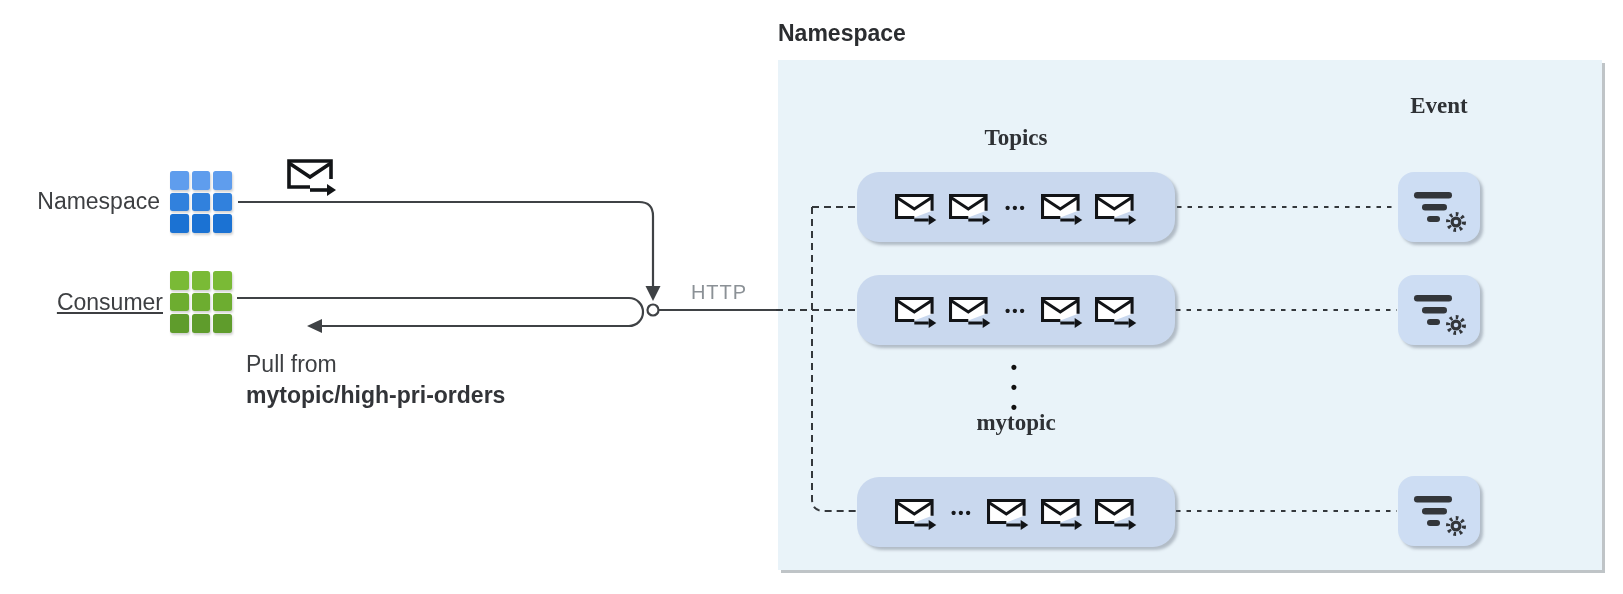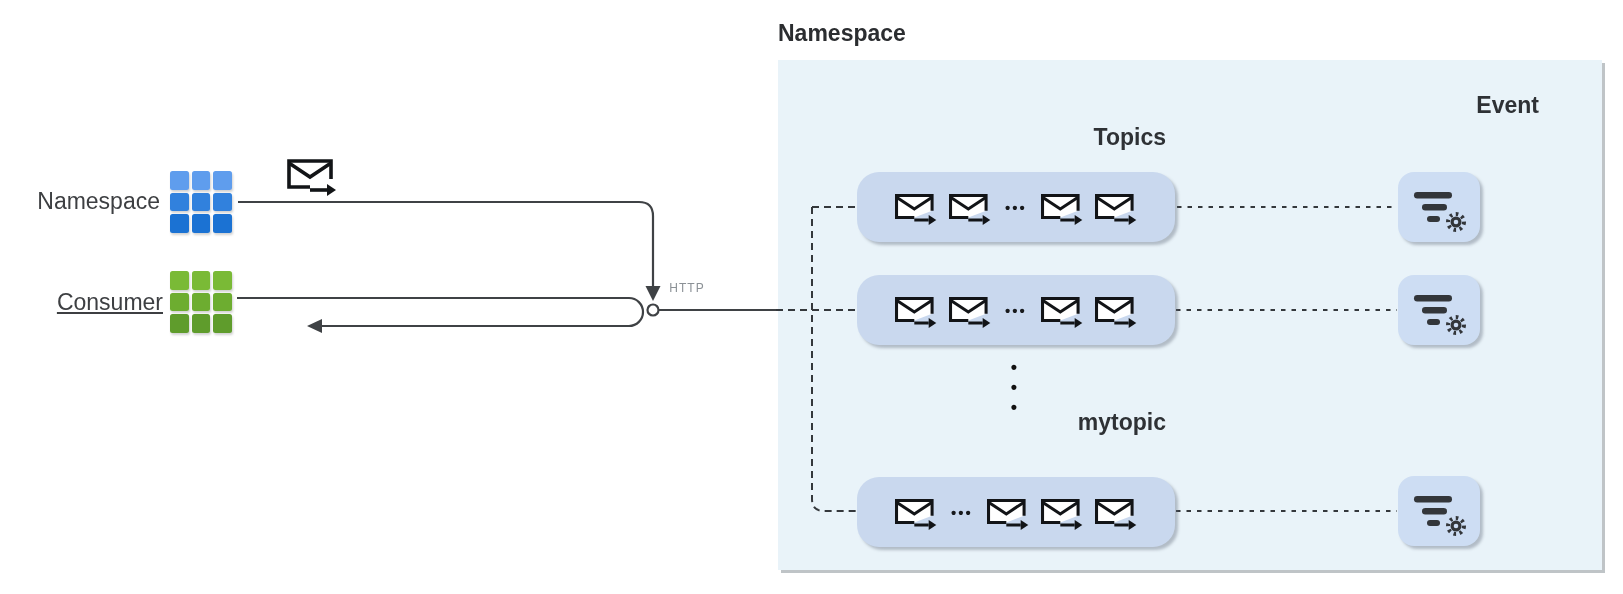--- a/index.html
+++ b/index.html
@@ -23,30 +23,30 @@
   }
   .grid-icon .cell{border-radius:2.5px;}
   .grid-blue{left:170px;top:171px;filter:drop-shadow(1px 2px 1px rgba(0,0,0,.18));}
   .grid-green{left:170px;top:271px;filter:drop-shadow(1px 2px 1px rgba(0,0,0,.18));}
   .grid-blue .r0{background:#5f9ded;} .grid-blue .r1{background:#3181dd;} .grid-blue .r2{background:#1b72d3;}
   .grid-green .r0{background:#7aba36;} .grid-green .r1{background:#6dad30;} .grid-green .r2{background:#5f9c2c;}
 
   .pull-caption{left:246px;top:349px;font-size:23px;color:#3d3f42;line-height:31px;}
   .pull-caption .bold{font-weight:bold;color:#323438;}
 
-  .http-label{left:632px;top:281px;width:110px;text-align:center;
-    font-size:12px;color:#8b9196;letter-spacing:1px;}
+  .http-label{left:664px;top:281px;width:110px;text-align:center;
+    font-size:20px;color:#8b9196;letter-spacing:1px;}
 
   
   .ns-title{left:778px;top:20px;font-size:23px;font-weight:bold;color:#2b2d30;}
   .ns-box{
     left:778px;top:60px;width:824px;height:510px;
     background:#e9f3f9;box-shadow:3px 3px 0 #bfc4c7;z-index:0;
   }
-  .heading{font-size:23px;font-weight:bold;color:#2e3135;text-align:right;line-height:31px;}
+  .heading{font-size:23px;font-weight:bold;color:#2e3135;text-align:center;line-height:31px;font-family:Liberation Serif, serif;}
   .topics-heading{left:866px;top:122px;width:300px;}
   .subs-heading{left:1339px;top:90px;width:200px;}
   .mytopic-heading{left:866px;top:407px;width:300px;}
   .hpo-heading{left:1339px;top:431px;width:220px;}
 
   .pill{
     left:857px;width:318px;height:70px;border-radius:22px;
     background:#c9d8ee;box-shadow:3px 3px 3px rgba(96,106,122,.40);
     display:flex;align-items:center;justify-content:center;gap:10px;z-index:2;
   }
@@ -143,20 +143,24 @@
       <div class="cell r0"></div>
       <div class="cell r0"></div>
       <div class="cell r1"></div>
       <div class="cell r1"></div>
       <div class="cell r1"></div>
       <div class="cell r2"></div>
       <div class="cell r2"></div>
       <div class="cell r2"></div>
     </div>
 
+  <div class="abs pull-caption">
+    <div>Pull from</div>
+    <div class="bold">mytopic/high-pri-orders</div>
+  </div>
 
   <div class="abs http-label">HTTP</div>
 
   <div class="abs ns-title">Namespace</div>
   <div class="abs ns-box"></div>
 
   <div class="abs heading topics-heading">Topics</div>
   <div class="abs heading subs-heading">
     <div>Event</div>
   </div>

